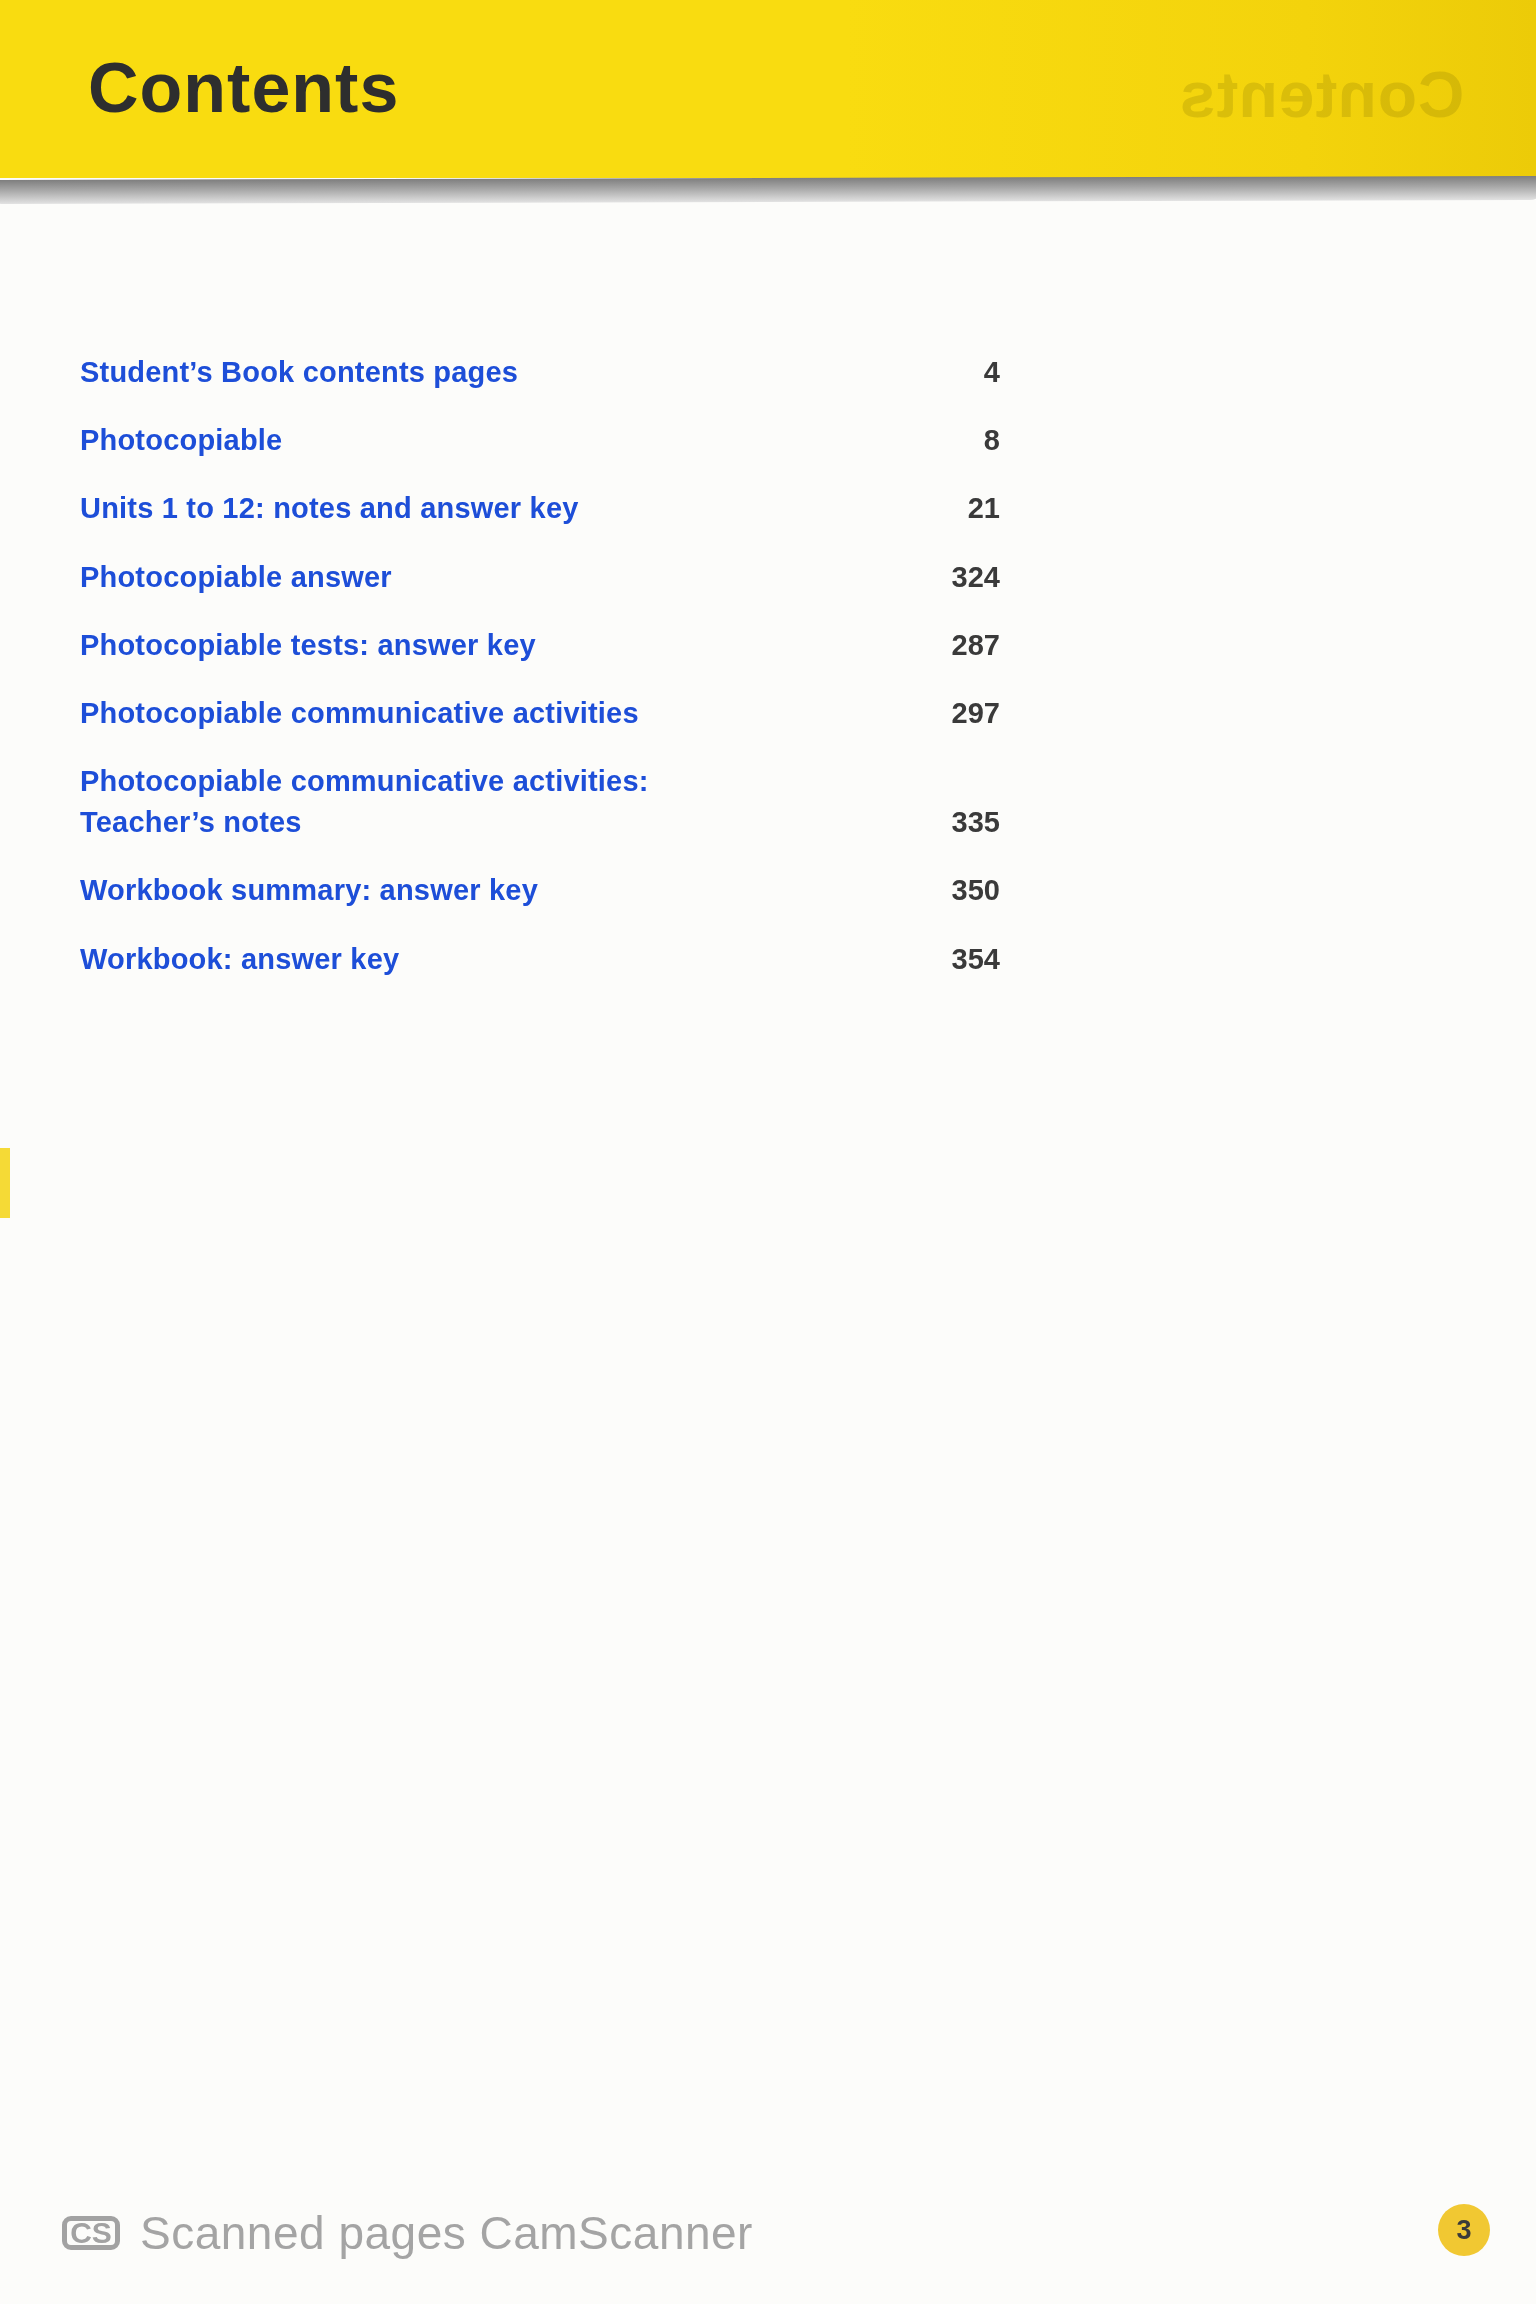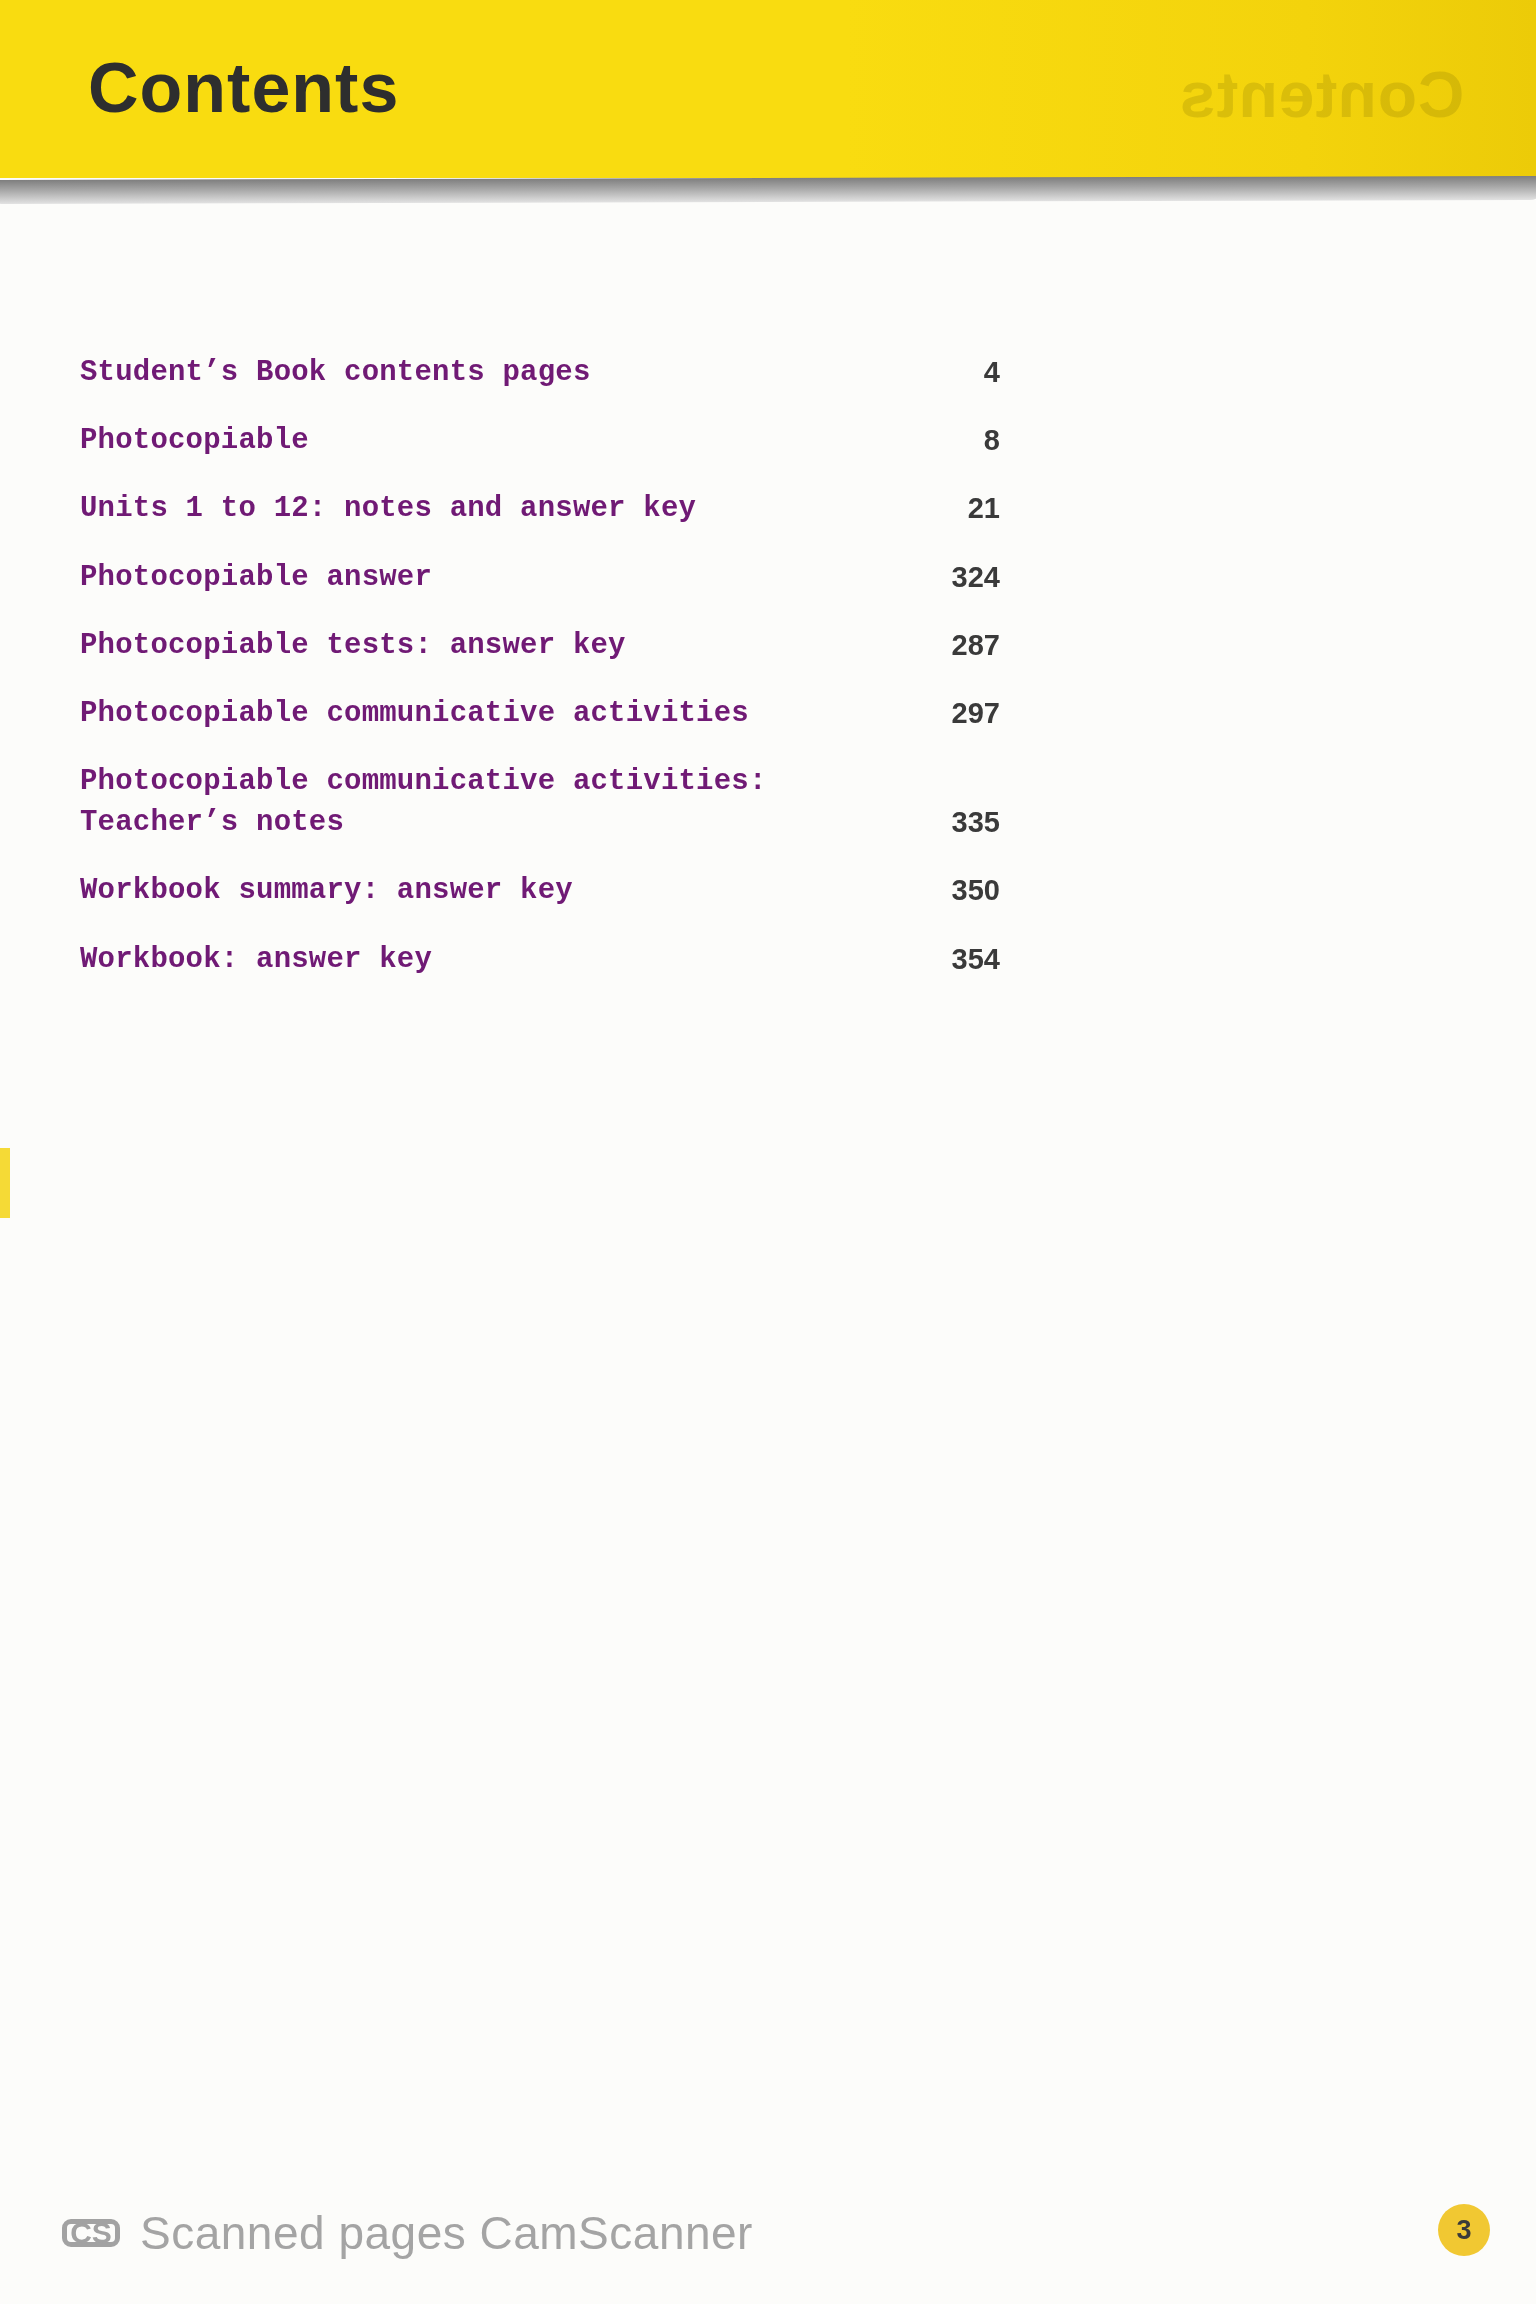--- a/index.html
+++ b/index.html
@@ -76,25 +76,24 @@
   }
   .toc-row {
     display: flex;
     justify-content: space-between;
     align-items: flex-end;
     margin-bottom: 27px;
   }
   .toc-label {
     font-weight: bold;
     font-size: 29px;
-    color: #701a75;
+    color: #1d4ed8;
     white-space: pre-line;
     line-height: 1.42;
     letter-spacing: 0.2px;
-    font-family: Liberation Mono, monospace;
   }
   .toc-page {
     font-weight: bold;
     font-size: 29px;
     color: #3a3a3a;
     width: 90px;
     text-align: right;
     flex-shrink: 0;
     line-height: 1.42;
   }
@@ -103,21 +102,21 @@
   .footer {
     position: absolute;
     left: 62px;
     bottom: 44px;
     display: flex;
     align-items: center;
     gap: 20px;
   }
   .cs-logo {
     width: 58px;
-    height: 28px;
+    height: 34px;
     border: 5px solid #a2a2a2;
     border-radius: 9px;
     display: flex;
     align-items: center;
     justify-content: center;
     font-weight: bold;
     font-size: 30px;
     color: #a2a2a2;
     box-sizing: border-box;
   }

